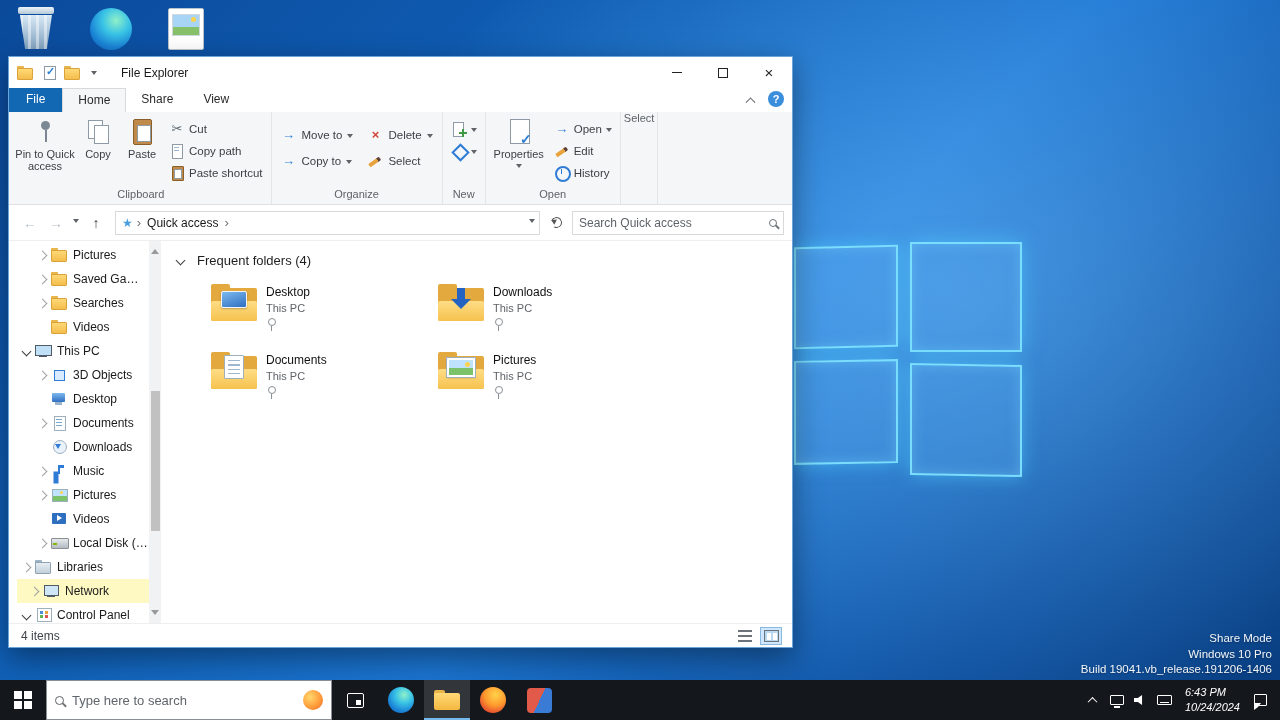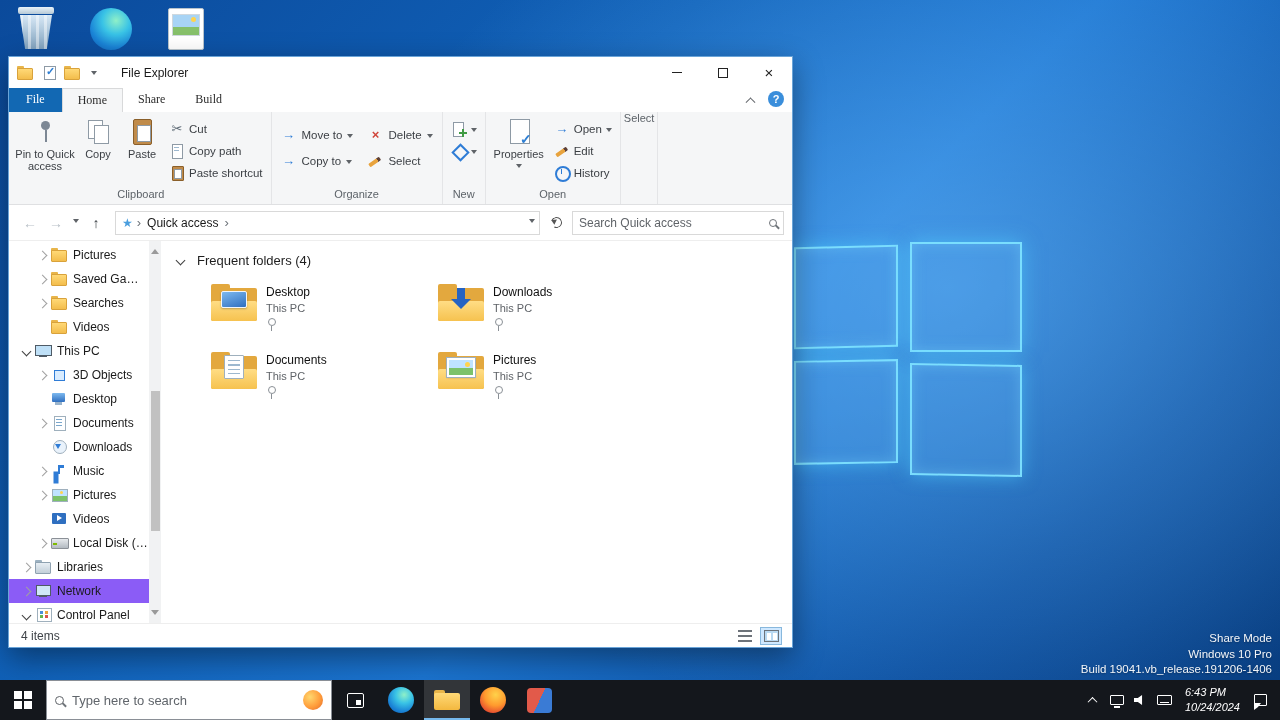--- a/index.html
+++ b/index.html
@@ -46,21 +46,21 @@
   .qatbtn{display:flex;align-items:center;justify-content:center;width:22px;height:22px;}
   .qat-sheet{position:relative;width:12px;height:14px;background:#fff;border:1px solid #8e9aa5;}
   .qcheck{position:absolute;left:1px;top:-1px;font-size:11px;font-weight:bold;color:#2f7fd3;line-height:1;}
   .title{margin-left:16px;color:#1a1a1a;}
   .caption{margin-left:auto;display:flex;height:100%;}
   .capbtn{width:46px;height:100%;display:flex;align-items:center;justify-content:center;color:#222;font-size:15px;}
   .minbar{width:10px;height:1.5px;background:#222;}
   .maxbox{width:10px;height:10px;border:1.2px solid #222;}
 
   .tabs{height:24px;display:flex;align-items:stretch;flex:none;position:relative;background:#fff;}
-  .tab{padding:4px 15px;color:#2b2b2b;font-family:Liberation Serif, serif;}
+  .tab{padding:4px 15px;color:#2b2b2b;}
   .tab.file{background:#1268b3;color:#fff;padding:4px 17px;}
   .tab.active{background:#f5f6f7;border:1px solid #d8d9da;border-bottom:none;}
   .tabctl{position:absolute;right:8px;top:3px;display:flex;align-items:center;gap:14px;}
   .collapse-chev{width:7px;height:7px;border-left:1.5px solid #5f6368;border-top:1.5px solid #5f6368;transform:rotate(45deg) translate(2px,2px);}
   .help{width:16px;height:16px;border-radius:50%;background:#3a8edb;color:#fff;font-size:11px;font-weight:bold;
     display:flex;align-items:center;justify-content:center;}
 
   
   .ribbon{height:93px;background:#f5f6f7;border-bottom:1px solid #dfe0e2;display:flex;flex:none;padding-left:2px;}
   .rgroup{display:flex;flex-direction:column;border-right:1px solid #e4e5e7;padding:0 3px;}
@@ -127,21 +127,21 @@
   .mag{width:8px;height:8px;border:1.5px solid #70757a;border-radius:50%;position:relative;flex:none;}
   .mag::after{content:'';position:absolute;right:-4px;bottom:-2px;width:5px;height:1.5px;background:#70757a;transform:rotate(45deg);}
 
   
   .wbody{flex:1;display:flex;min-height:0;}
   .navpane{width:152px;flex:none;position:relative;overflow:hidden;}
   .tree{padding-top:2px;}
   .trow{display:flex;align-items:center;height:24px;padding-right:13px;white-space:nowrap;}
   .trow.lv1{padding-left:14px;}
   .trow.lv2{padding-left:30px;}
-  .trow.selected{background:#8b5cf6;}
+  .trow.selected{background:#fef9c3;margin-left:8px;}
   .chev{width:7px;height:7px;flex:none;margin-right:5px;}
   .chev.collapsed{border-right:1.4px solid #a0a0a0;border-top:1.4px solid #a0a0a0;transform:rotate(45deg);}
   .chev.expanded{border-right:1.4px solid #3f3f3f;border-top:1.4px solid #3f3f3f;transform:rotate(135deg);}
   .tlab{overflow:hidden;text-overflow:ellipsis;}
   .vscroll{position:absolute;right:0;top:0;bottom:0;width:12px;background:#f1f2f3;}
   .sarr{position:absolute;left:2px;width:0;height:0;border:4px solid transparent;}
   .sarr.up{top:4px;border-bottom:5px solid #9a9a9a;}
   .sarr.down{bottom:4px;border-top:5px solid #9a9a9a;}
   .vthumb{position:absolute;left:1.5px;top:150px;width:9px;height:140px;background:#c1c1c1;}
 
@@ -299,21 +299,21 @@
           <i class="maxbox"></i>
         </div>
       <div class="capbtn">×</div>
     </div>
   </div>
 
   <div class="tabs">
     <div class="tab file">File</div>
     <div class="tab active">Home</div>
     <div class="tab">Share</div>
-    <div class="tab">Build</div>
+    <div class="tab">View</div>
     <div class="tabctl">
       <i class="collapse-chev"></i>
       <span class="help">?</span>
     </div>
   </div>
 
   <div class="ribbon">
 
     <div class="rgroup">
       <div class="rbody">

